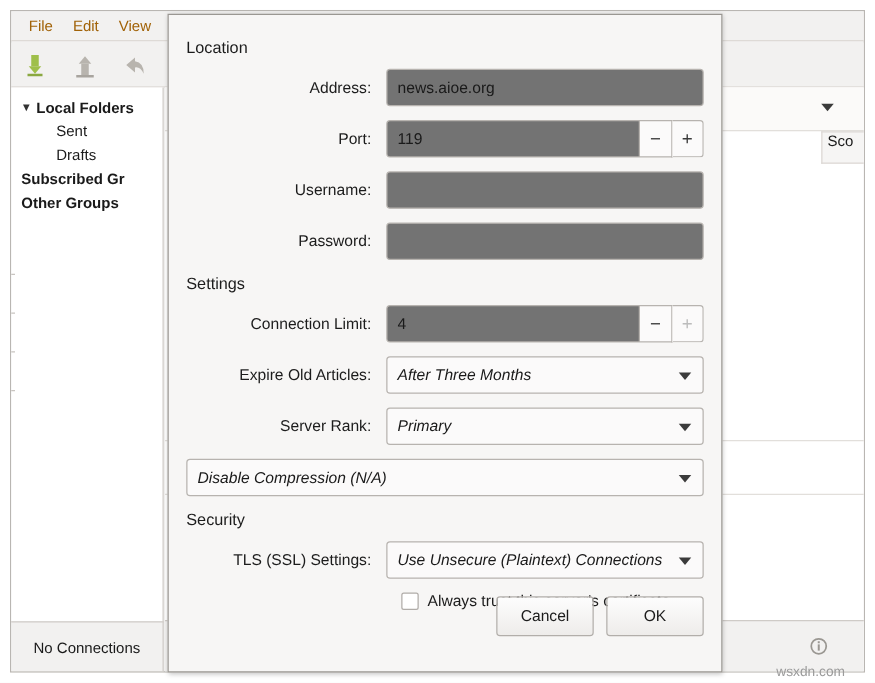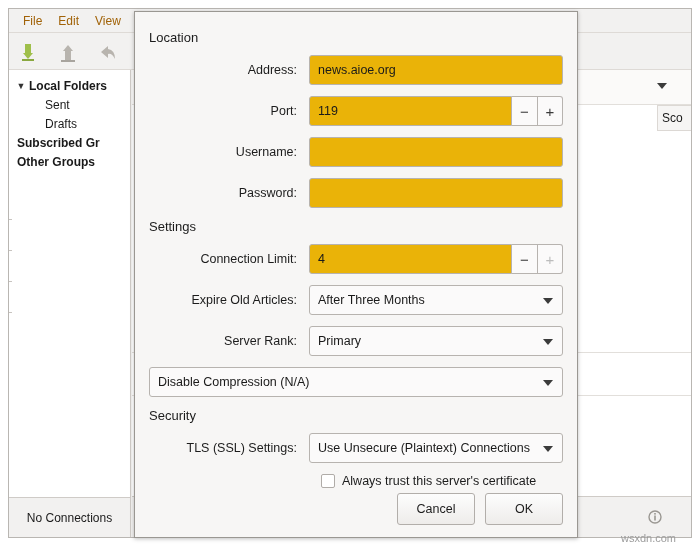--- a/index.html
+++ b/index.html
@@ -146,21 +146,21 @@
     position: absolute;
     right: 0;
     top: 35px;
     height: 26px;
     width: 34px;
     background: #f6f5f4;
     border: 1px solid #dcd8d4;
     border-right: none;
     box-sizing: border-box;
     display: flex;
-    align-items: center;
+    align-items: flex-start;
     padding-left: 4px;
     font-size: 12px;
     overflow: hidden;
   }
   .list-sep-1 {
     position: absolute;
     left: 0;
     right: 0;
     top: 282px;
     height: 1px;
@@ -237,21 +237,21 @@
     font-size: 12.5px;
     color: #1c1c1c;
     box-sizing: border-box;
   }
   .fctl { flex: 1; display: flex; align-items: center; }
 
   input.tbox {
     width: 100%;
     height: 30px;
     border: 1px solid #b7b3af;
-    background: #eab308;
+    background: #737373;
     border-radius: 3px;
     padding: 0 8px;
     font-size: 12.5px;
     font-family: "Liberation Sans", sans-serif;
     color: #1a1a1a;
     box-sizing: border-box;
     outline: none;
   }
   .spin-wrap {
     display: flex;
@@ -287,20 +287,21 @@
     height: 30px;
     border: 1px solid #b7b3af;
     border-radius: 3px;
     background: #fbfafa;
     display: flex;
     align-items: center;
     padding: 0 26px 0 8px;
     font-size: 12.5px;
     color: #1a1a1a;
     box-sizing: border-box;
+    font-style: italic;
   }
   .combo .arrow {
     position: absolute;
     right: 9px;
     top: 12px;
     width: 0; height: 0;
     border-left: 5px solid transparent;
     border-right: 5px solid transparent;
     border-top: 6px solid #3b3b3b;
   }
@@ -320,21 +321,21 @@
     background: #ffffff;
     border-radius: 2px;
     margin-right: 7px;
     box-sizing: border-box;
   }
   .check-label { font-size: 12.5px; color: #1c1c1c; }
 
   .dlg-buttons {
     position: absolute;
     right: 14px;
-    bottom: 12px;
+    bottom: 28px;
     display: flex;
     gap: 10px;
   }
   .btn {
     min-width: 76px;
     height: 30px;
     border: 1px solid #b2aeaa;
     border-radius: 3px;
     background: linear-gradient(#fdfdfd, #eeecea);
     font-size: 12.5px;

